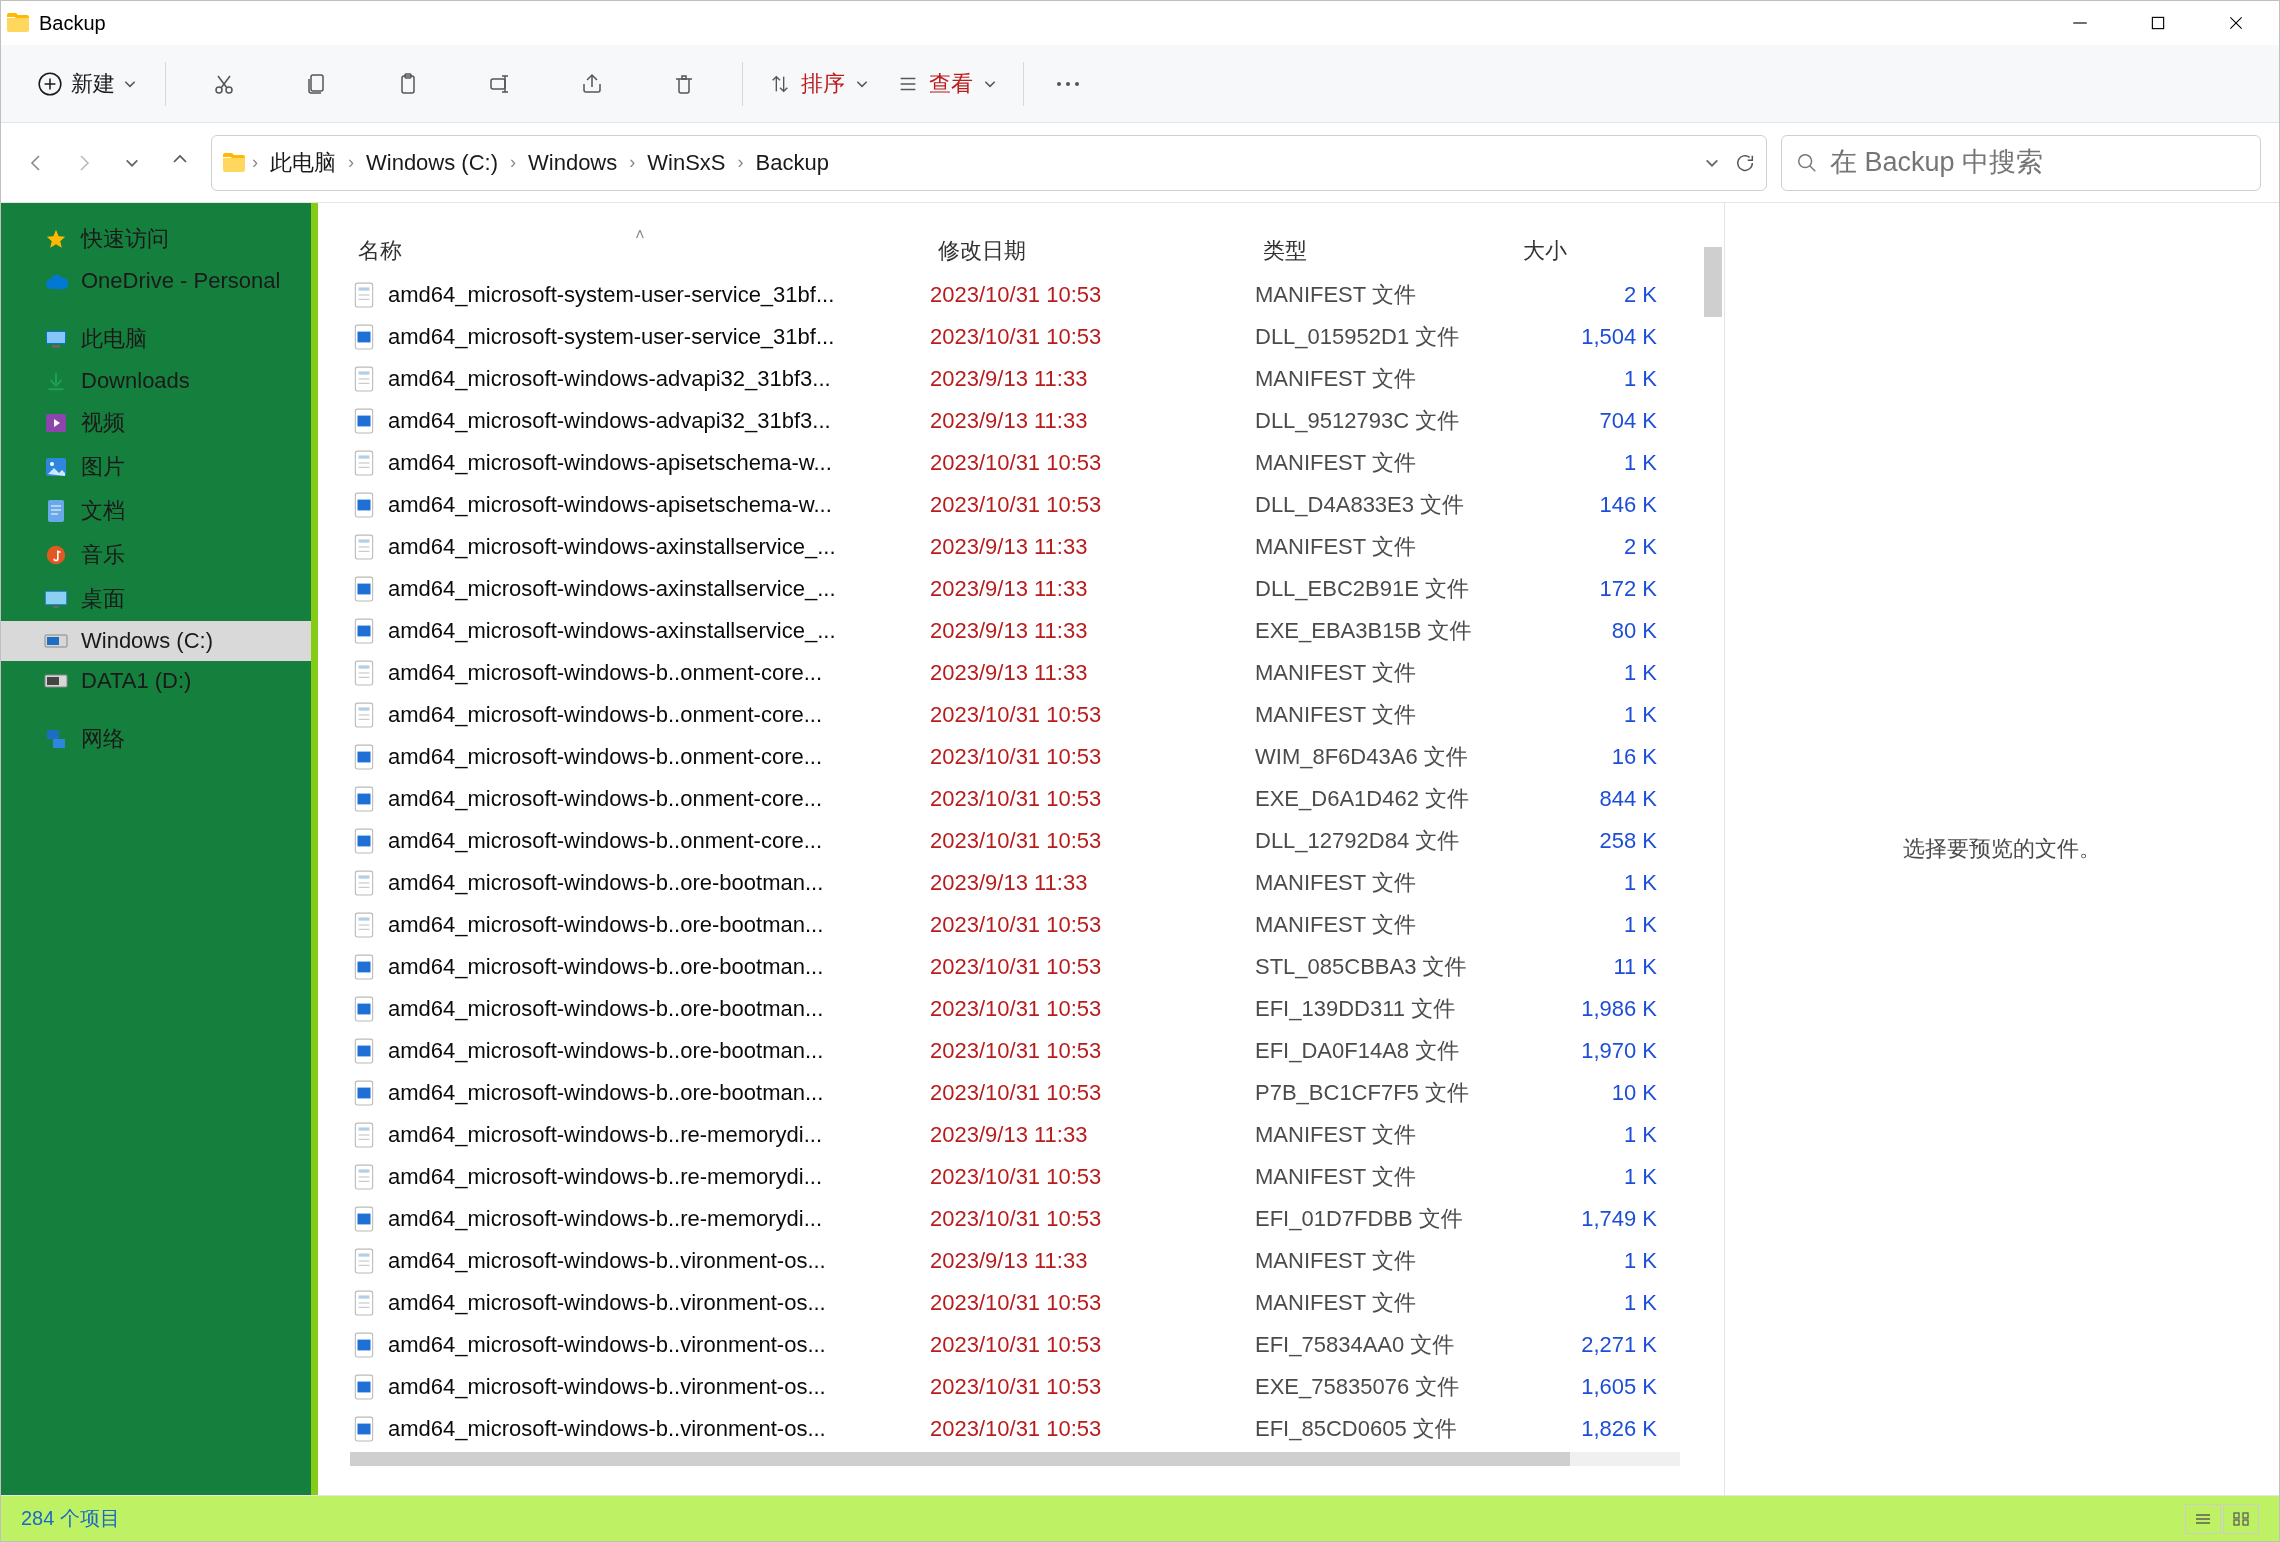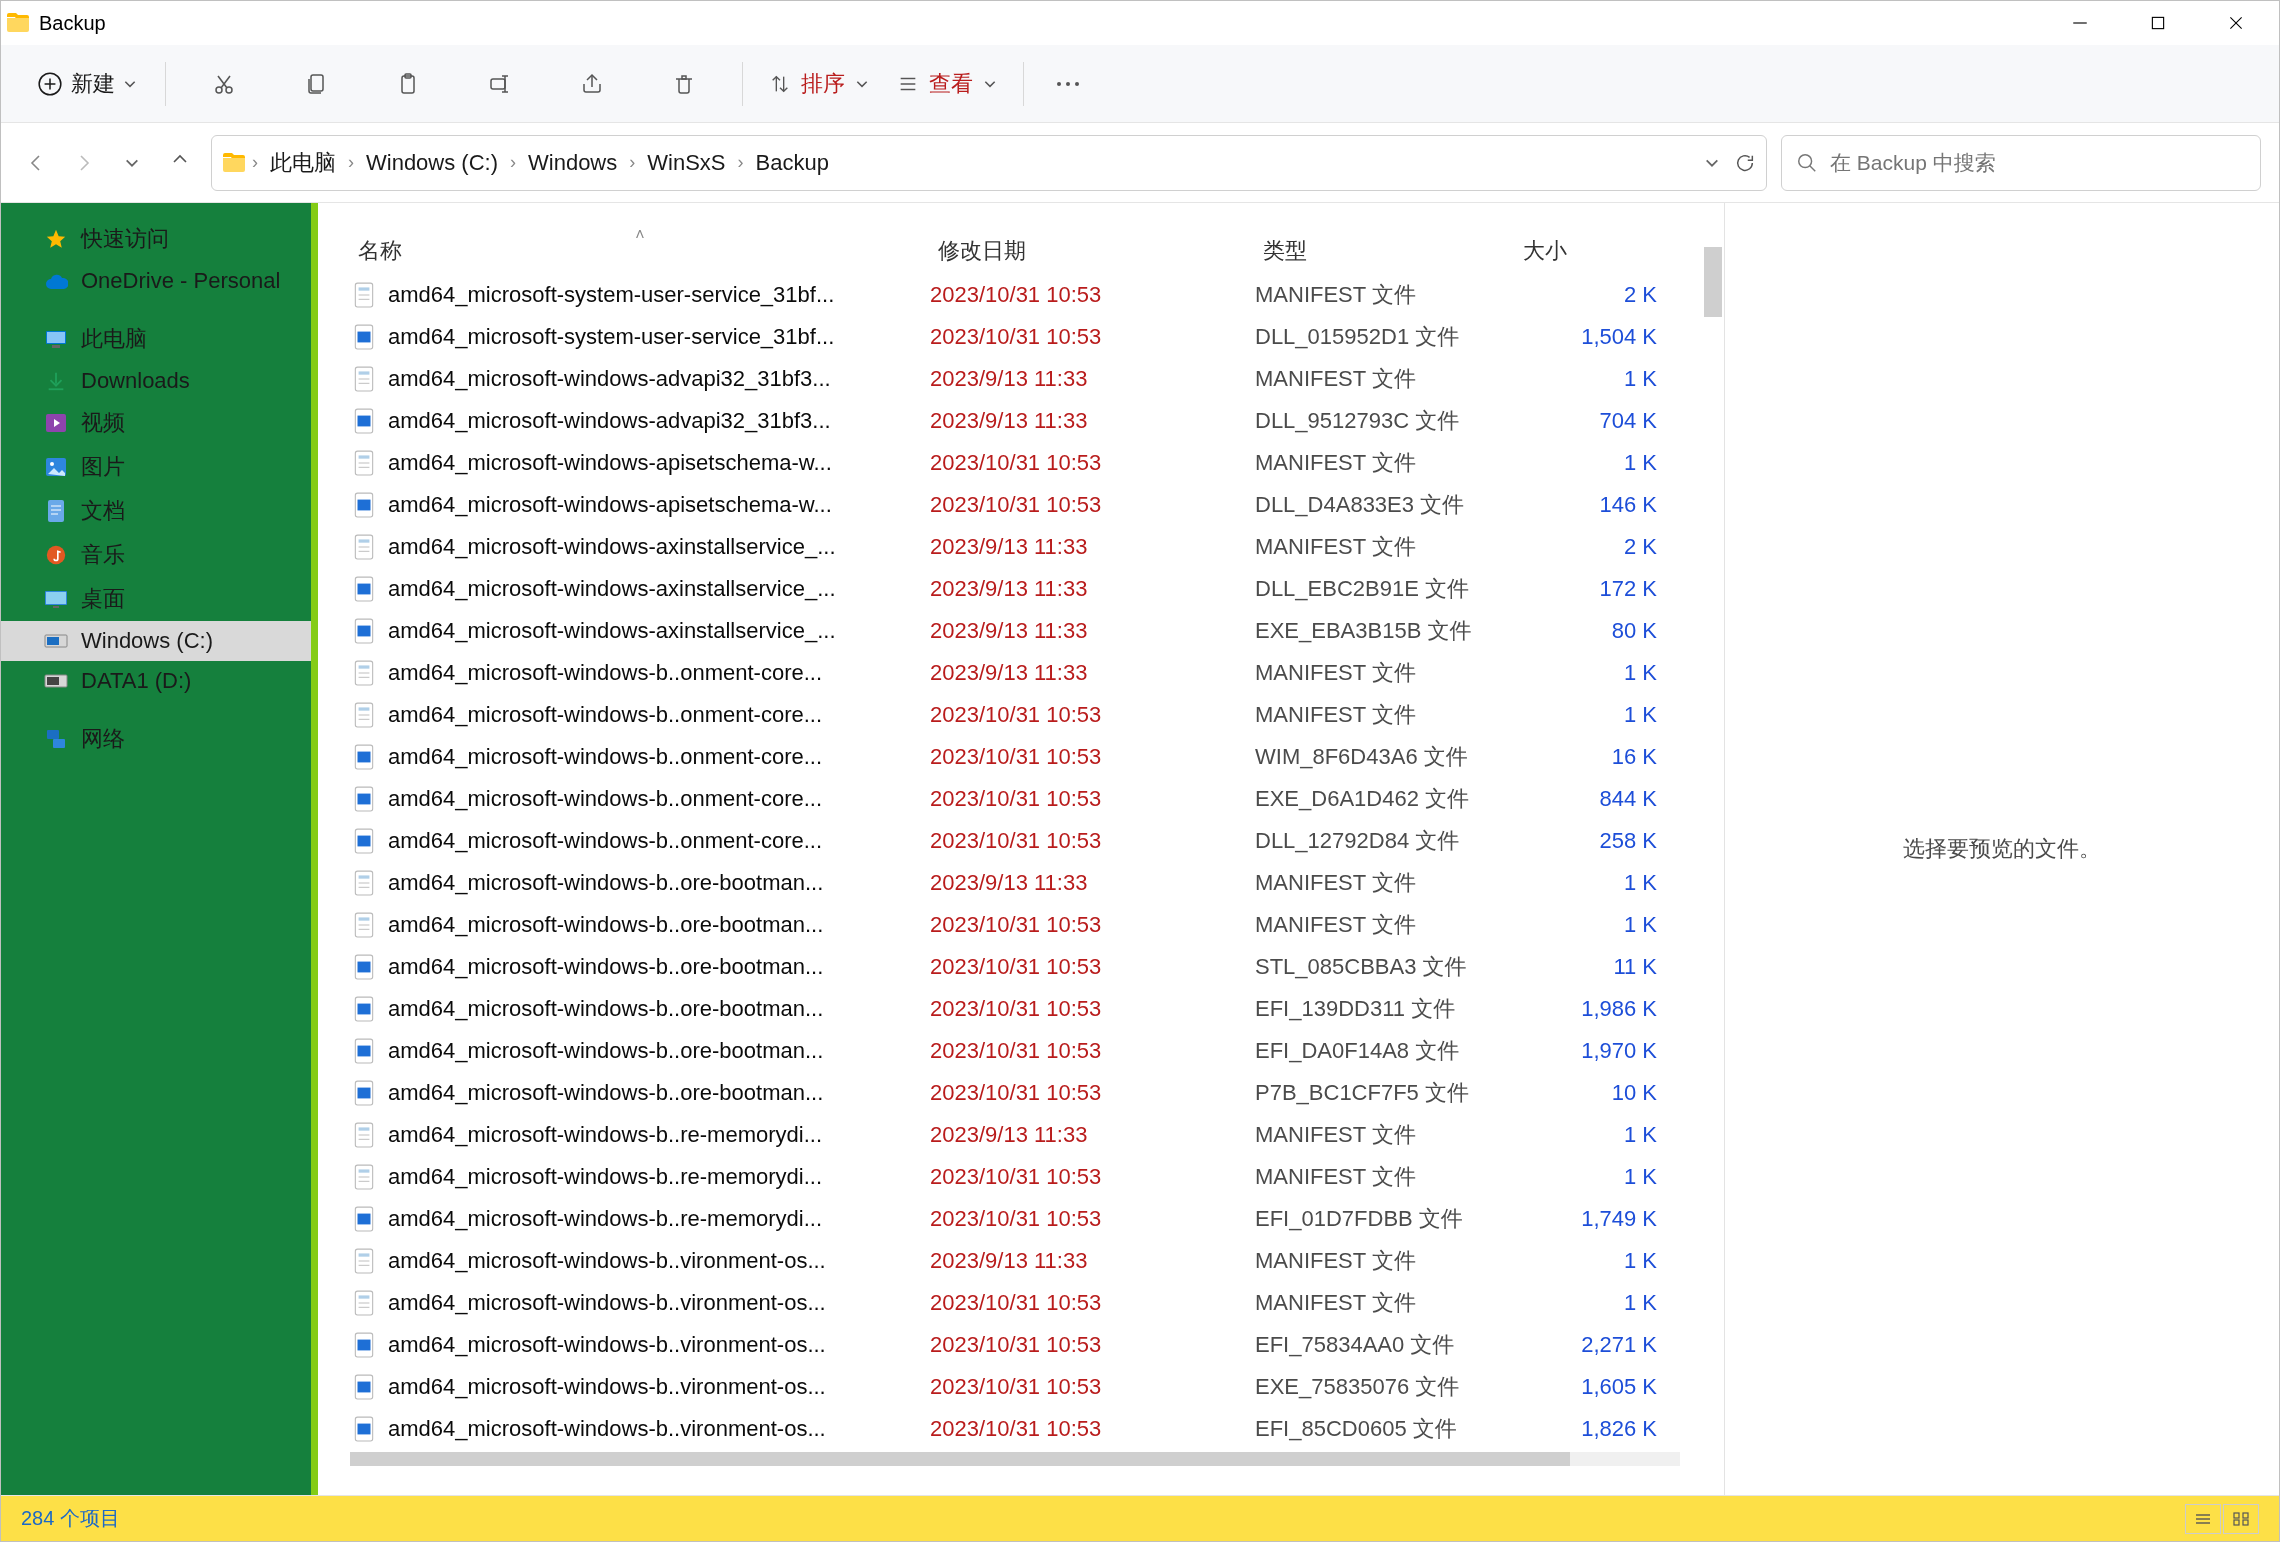--- a/index.html
+++ b/index.html
@@ -17,21 +17,21 @@
 .tb-label { display: flex; align-items: center; gap: 10px; padding: 8px 10px; font-size: 22px; color: #b91c1c; }
 .addr-row { height: 80px; display: flex; align-items: center; padding: 0 18px; gap: 14px; border-bottom: 1px solid #e5e5e5; }
 .nav-btn { width: 34px; height: 34px; display: flex; align-items: center; justify-content: center; color: #555; }
 .nav-btn.disabled { color: #bbb; }
 .addr-bar { flex: 1; height: 56px; border: 1px solid #d0d0d0; border-radius: 6px; background: #fff; display: flex; align-items: center; padding: 0 10px; gap: 6px; }
 .crumbs { display: flex; align-items: center; gap: 6px; font-size: 22px; color: #1a1a1a; }
 .crumb { padding: 2px 6px; }
 .crumb-sep { color: #888; font-size: 18px; }
 .addr-right { margin-left: auto; display: flex; align-items: center; gap: 14px; }
 .search-box { width: 480px; height: 56px; border: 1px solid #d0d0d0; border-radius: 6px; background: #fff; display: flex; align-items: center; padding: 0 14px; gap: 12px; color: #777; font-size: 22px; }
-.search-box input { border: none; outline: none; font-size: 21px; color: #0f766e; flex: 1; }
+.search-box input { border: none; outline: none; font-size: 27px; color: #0f766e; flex: 1; }
 .main { flex: 1; display: flex; overflow: hidden; }
 .sidebar { width: 335px; border-right: 7px solid #84cc16; background: #15803d; overflow-y: auto; padding-top: 14px; }
 .sb-item { display: flex; align-items: center; gap: 12px; padding: 7px 18px 7px 42px; font-size: 22px; color: #1a1a1a; cursor: default; }
 .sb-item.lv2 { }
 .sb-item.selected { background: #d9d9d9; }
 .sb-item .sb-ico { width: 26px; height: 26px; display: inline-flex; align-items: center; justify-content: center; }
 .sb-spacer { height: 16px; }
 .content { flex: 1; display: flex; flex-direction: column; position: relative; }
 .list-area { flex: 1; display: flex; overflow: hidden; }
 .list-wrap { flex: 1; overflow: hidden; position: relative; }
@@ -49,21 +49,21 @@
 .row .dt { width: 325px; color: #b91c1c; }
 .row .tp { width: 260px; color: #4b4b4b; white-space: nowrap; overflow: hidden; }
 .row .sz { width: 150px; text-align: right; color: #1d4ed8; padding-right: 8px; }
 .vscroll { width: 22px; display: flex; flex-direction: column; }
 .vscroll-track { flex: 1; background: #fff; position: relative; }
 .vscroll-thumb { position: absolute; left: 2px; right: 2px; top: 44px; height: 70px; background: #cfcfcf; border-radius: 0; }
 .hscroll-area { height: 18px; background: #fff; display: flex; padding-left: 32px; padding-right: 22px; }
 .hscroll-track { flex: 0 0 1330px; background: #f0f0f0; position: relative; height: 14px; align-self: center; }
 .hscroll-thumb { position: absolute; left: 0; width: 1220px; top: 0; bottom: 0; background: #cfcfcf; }
 .preview-pane { width: 555px; border-left: 1px solid #e3e3e3; display: flex; align-items: center; justify-content: center; font-size: 22px; color: #4a4a4a; }
-.status-bar { height: 46px; border-top: 1px solid #e5e5e5; display: flex; align-items: center; padding: 0 20px; font-size: 20px; color: #1b69c6; background: #fde047; }
+.status-bar { height: 46px; border-top: 1px solid #e5e5e5; display: flex; align-items: center; padding: 0 20px; font-size: 20px; color: #1b69c6; background: #bef264; }
 .status-bar .view-btns { margin-left: auto; display: flex; gap: 2px; }
 .status-bar .vb { width: 36px; height: 30px; display: flex; align-items: center; justify-content: center; border: 1px solid #ccc; color: #555; }
 svg { display: block; }
 .folder-svg .tab { fill: #ffb900; }
 .folder-svg .body { fill: #ffd75e; }
 </style>
 </head>
 <body>
 
 <div class="title-bar">

